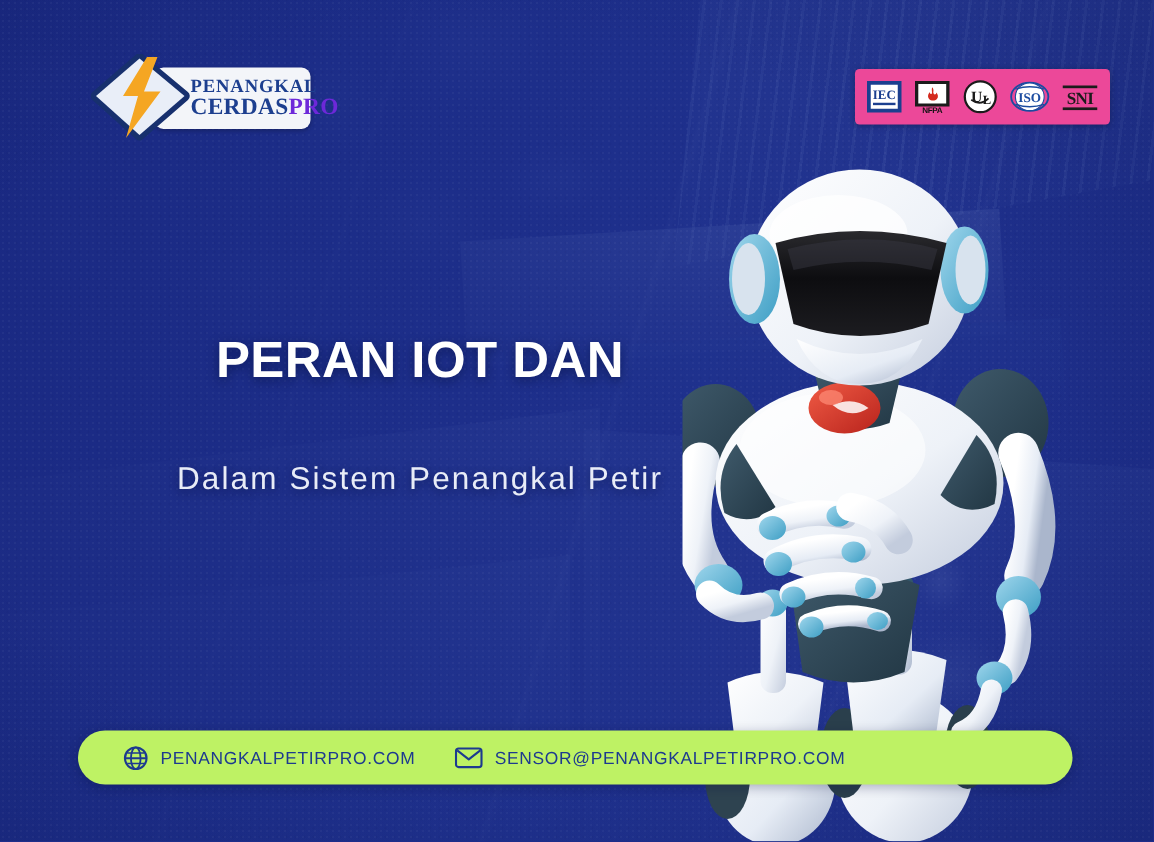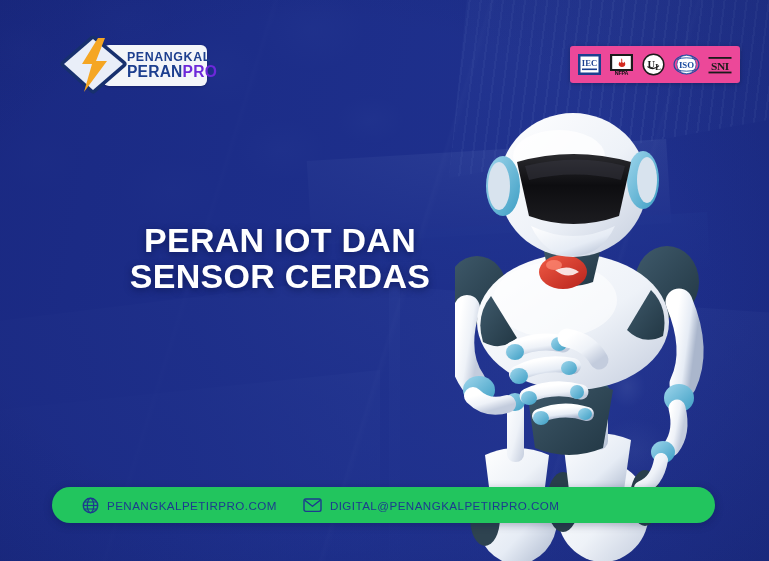--- a/index.html
+++ b/index.html
@@ -98,21 +98,21 @@
   .bg-grain{
     position:absolute; inset:0; opacity:.12;
     background-image:
       radial-gradient(rgba(255,255,255,.30) .6px, transparent .7px),
       radial-gradient(rgba(0,0,0,.30) .6px, transparent .7px);
     background-size:4px 4px, 6px 6px;
     background-position:0 0, 2px 3px;
   }
 
   
-  .logo { position:absolute; left:59px; top:36px; width:148px; height:58px; }
+  .logo { position:absolute; left:59px; top:36px; width:148px; height:58px;font-family:Liberation Serif, serif; }
   .logo-plate{
     position:absolute; left:44px; top:9px; width:104px; height:41px;
     background:#f3f5f9; border-radius:6px;
     display:flex; flex-direction:column; justify-content:center;
     padding-left:24px;
     box-shadow:0 1px 3px rgba(0,0,0,.22);
   }
   .logo-l1{ font-size:12.4px; font-weight:bold; color:#1d3f8f; letter-spacing:.6px; line-height:1.04; }
   .logo-l2{ font-size:15.6px; font-weight:bold; color:#1d3f8f; letter-spacing:.2px; line-height:1.04; }
   .logo-l2 .pro{ color:#6d28d9; }
@@ -145,21 +145,21 @@
     text-shadow:0 2px 6px rgba(6,14,60,.50);
   }
 
   
   .robot{ position:absolute; left:455px; top:100px; width:300px; height:461px; }
 
   
   .contact{
     position:absolute; left:52px; top:487px;
     width:663px; height:36px;
-    background:#22c55e; border-radius:18px;
+    background:#bef264; border-radius:18px;
     display:flex; align-items:flex-end;
     box-shadow:0 2px 8px rgba(5,14,60,.30);
   }
   .c-item{ display:flex; align-items:center; gap:8px; height:100%; }
   .c-item:nth-child(1){ padding-left:30px; }
   .c-item:nth-child(2){ padding-left:26px; }
   .c-item:nth-child(3){ padding-left:30px; }
   .c-text{ font-size:11.6px; color:#1d3a8f; letter-spacing:.45px; white-space:nowrap; }
   .c-ic{ display:block; flex:0 0 auto; }
 </style>
@@ -179,21 +179,21 @@
     <div class="bg-worker"></div>
     <div class="bg-streaks"></div>
     <div class="bg-wash"></div>
     <div class="bg-vignette"></div>
     <div class="bg-grain"></div>
   </div>
 
   <div class="logo">
     <div class="logo-plate">
       <div class="logo-l1">PENANGKAL</div>
-      <div class="logo-l2"><span>PERAN</span><span class="pro">PRO</span></div>
+      <div class="logo-l2"><span>CERDAS</span><span class="pro">PRO</span></div>
     </div>
     <svg class="logo-mark" viewBox="0 0 72 58">
       <path d="M34 3 L64 28 L34 54 L5 28 Z" fill="none" stroke="#17306e" stroke-width="7" stroke-linejoin="round"></path>
       <path d="M34 3 L64 28 L34 54 L5 28 Z" fill="#e9eef8"></path>
       <path d="M39 2 L23 28 L33 28 L25 56 L48 25 L37 25 L46 2 Z" fill="#f5a623"></path>
     </svg>
   </div>
 
   <div class="certs">
 
@@ -239,22 +239,22 @@
         <rect x="1.5" y="5" width="23" height="1.8" fill="#1b1b1b"></rect>
         <text x="13" y="17.6" font-family="Liberation Serif, serif" font-size="11.4" font-weight="bold" fill="#1b1b1b" text-anchor="middle" letter-spacing="-.4">SNI</text>
         <rect x="1.5" y="19.6" width="23" height="1.8" fill="#1b1b1b"></rect>
       </svg>
     </div>
 
   </div>
 
   <div class="headline">
     <div class="h-line">PERAN IOT DAN</div>
-    <div class="h-line">SENSOR CERDAS</div>
-  </div>
+  </div>
+  <div class="subtitle">Dalam Sistem Penangkal Petir</div>
 
   <svg class="robot" viewBox="0 0 300 461">
     <defs>
       <linearGradient id="wht" x1="0" y1="0" x2="1" y2="1">
         <stop offset="0%" stop-color="#ffffff"></stop>
           <stop offset="55%" stop-color="#eef2f8"></stop>
           <stop offset="100%" stop-color="#c3ccdd"></stop>
       </linearGradient>
       <linearGradient id="wht2" x1="0" y1="0" x2="1" y2="1">
         <stop offset="0%" stop-color="#ffffff"></stop>
@@ -365,18 +365,18 @@
       </svg>
       <span class="c-text">PENANGKALPETIRPRO.COM</span>
     </div>
 
 
     <div class="c-item">
       <svg class="c-ic" width="19" height="16" viewBox="0 0 19 16">
         <rect x="1" y="2" width="17" height="12.4" rx="1.8" fill="none" stroke="#1d3a8f" stroke-width="1.4"></rect>
         <path d="M1.8 3.2 L9.5 9.2 L17.2 3.2" fill="none" stroke="#1d3a8f" stroke-width="1.4" stroke-linejoin="round"></path>
       </svg>
-      <span class="c-text">DIGITAL@PENANGKALPETIRPRO.COM</span>
+      <span class="c-text">SENSOR@PENANGKALPETIRPRO.COM</span>
     </div>
 
   </div>
 
 </div>
 
 </body></html>

